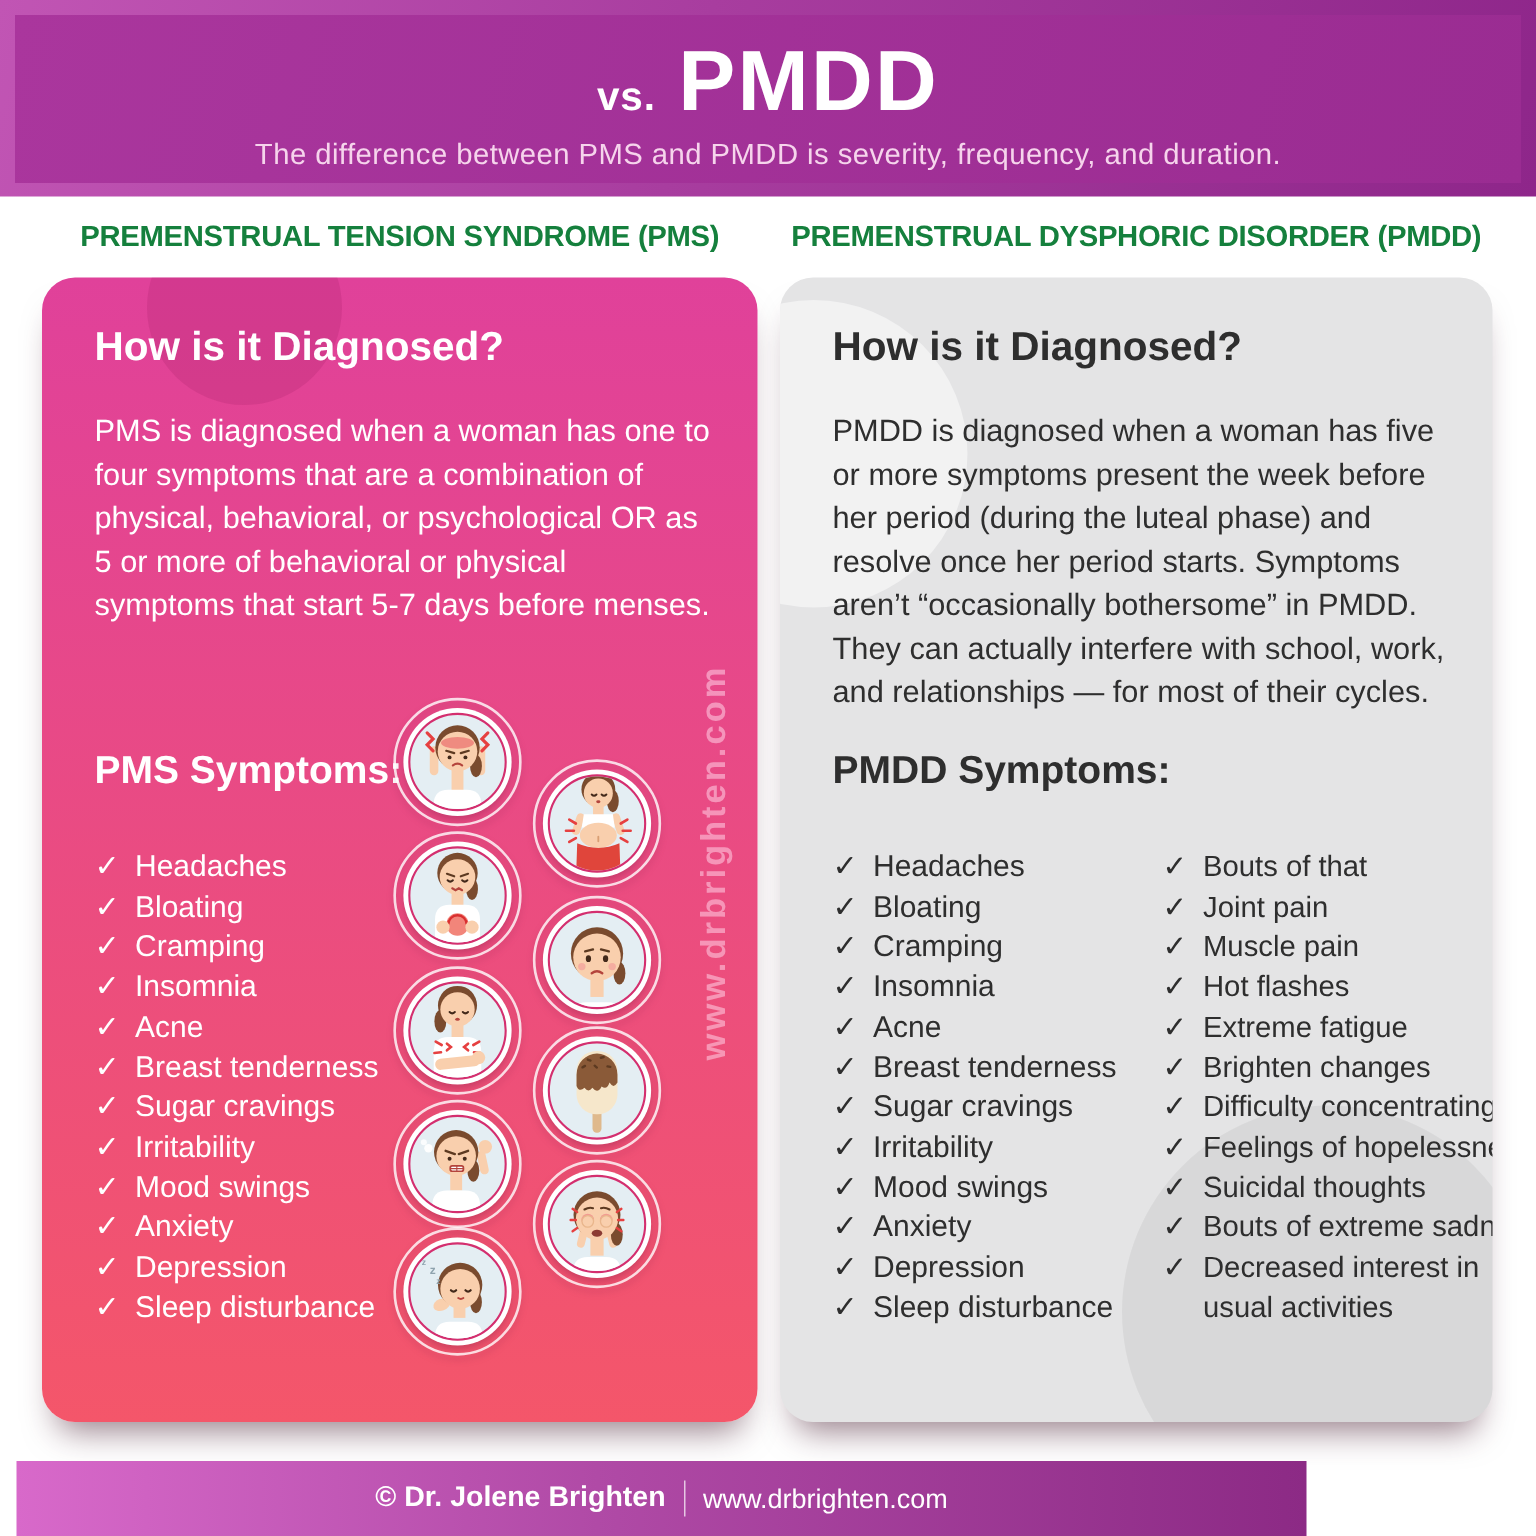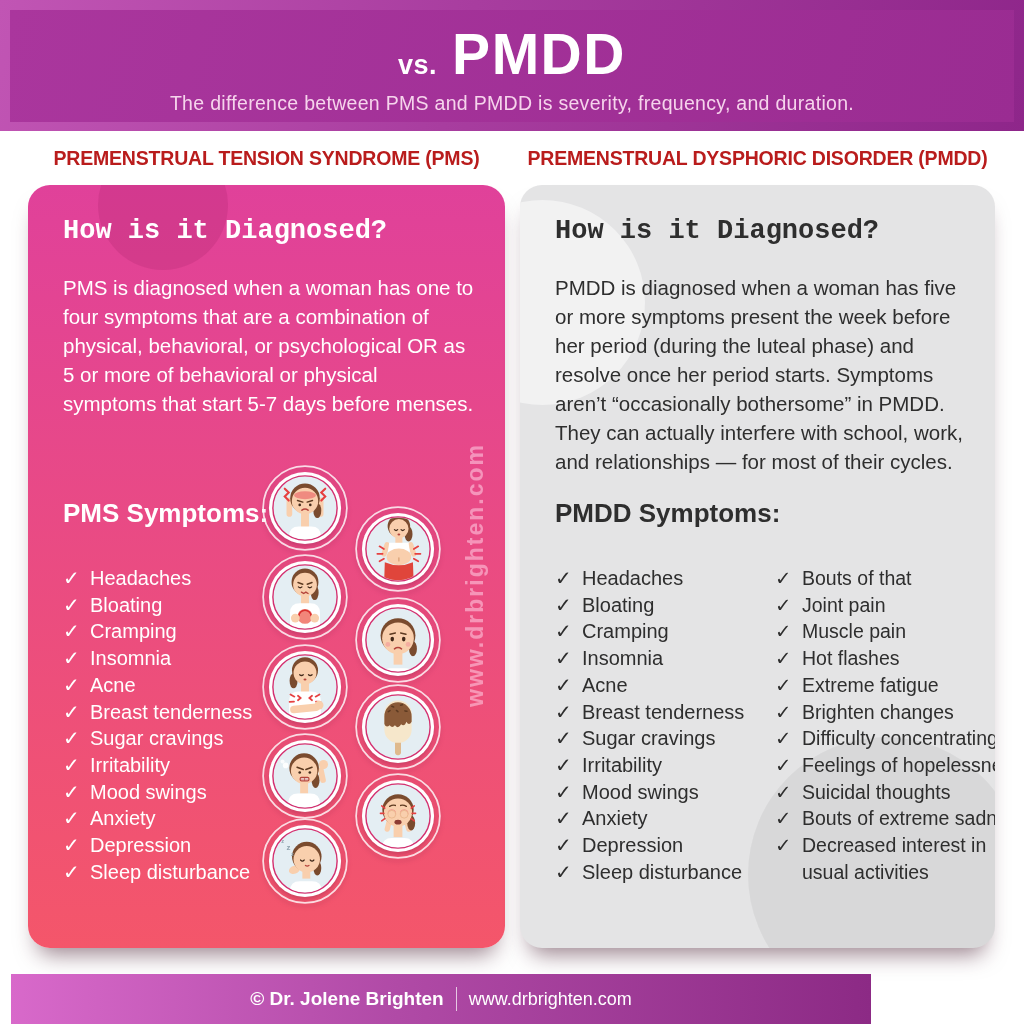--- a/index.html
+++ b/index.html
@@ -24,34 +24,34 @@
     position:absolute;left:10px;top:10px;right:10px;bottom:9px;
     background:linear-gradient(105deg,var(--header-inner-a),var(--header-inner-b));
     display:flex;flex-direction:column;align-items:center;justify-content:flex-start;
   }
   .title-row{display:flex;align-items:baseline;gap:15px;margin-top:16px;color:#fff;}
   .title-big{font-size:57px;font-weight:800;letter-spacing:1.5px;line-height:1;}
   .title-vs{font-size:27px;font-weight:700;letter-spacing:.5px;}
   .subtitle{margin-top:9px;font-size:19.5px;letter-spacing:.3px;color:var(--subtitle);}
   
   .col-title{
-    position:absolute;top:147px;font-size:19.5px;font-weight:800;color:#b91c1c;
+    position:absolute;top:147px;font-size:19.5px;font-weight:800;color:#15803d;
     letter-spacing:-.2px;text-align:center;white-space:nowrap;
   }
   #col-title-left{left:28px;width:477px;}
   #col-title-right{left:520px;width:475px;}
   
   .card{
     position:absolute;top:185px;height:763px;border-radius:22px;overflow:hidden;
     box-shadow:0 16px 22px -10px rgba(70,25,45,.55);
   }
   #pms-card{left:28px;width:477px;background:linear-gradient(180deg,var(--pink-top),var(--pink-bottom));color:#fff;}
   #pmdd-card{left:520px;width:475px;background:var(--gray-card);color:#2e2e2e;}
   .deco{position:absolute;border-radius:50%;}
-  .card h2{position:absolute;left:35px;top:30px;margin:0;font-size:27px;font-weight:700;line-height:1.2;font-family:Liberation Mono, monospace;}
+  .card h2{position:absolute;left:35px;top:30px;margin:0;font-size:27px;font-weight:700;line-height:1.2;}
   .card .diag-text{position:absolute;left:35px;top:88px;width:412px;margin:0;font-size:20.5px;line-height:29px;}
   .card h3{position:absolute;left:35px;top:313px;margin:0;font-size:26px;font-weight:700;}
   .sym-list{position:absolute;left:35px;top:380px;margin:0;padding:0;list-style:none;font-size:20px;}
   .sym-list li{position:relative;padding-left:27px;line-height:26.7px;}
   .sym-list .check{position:absolute;left:0;top:0;font-weight:600;}
   #pmdd-lists{position:absolute;left:35px;top:380px;display:flex;gap:7px;}
   #pmdd-lists .sym-list{position:static;}
   #pmdd-col1{width:213px;}
   #pmdd-col2{width:263px;font-size:19.5px;}
   

